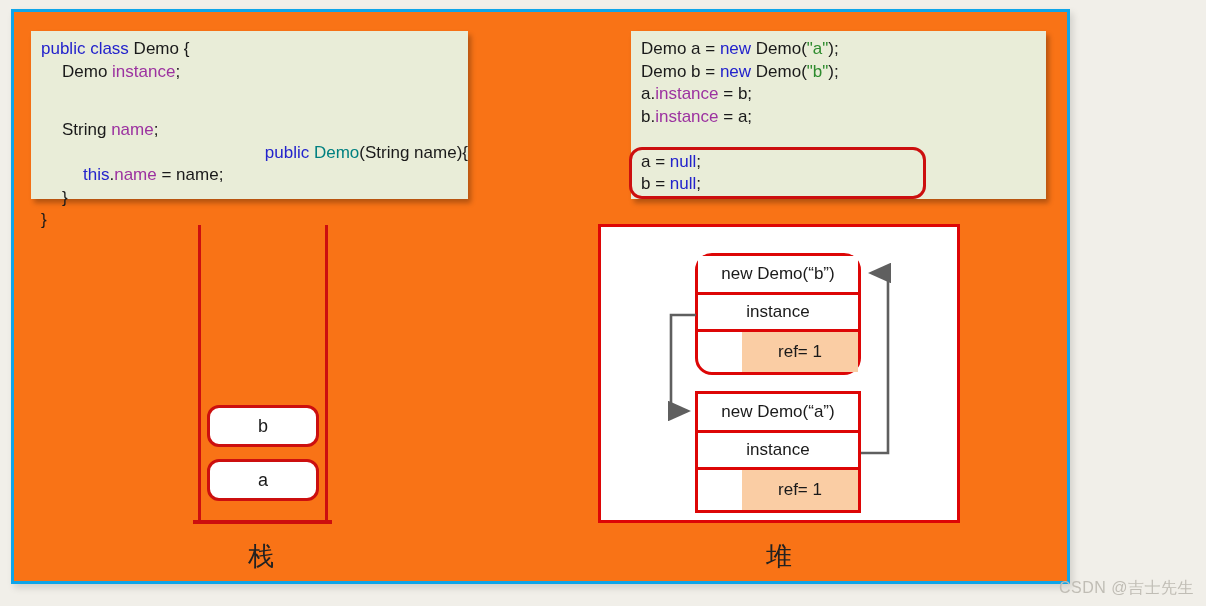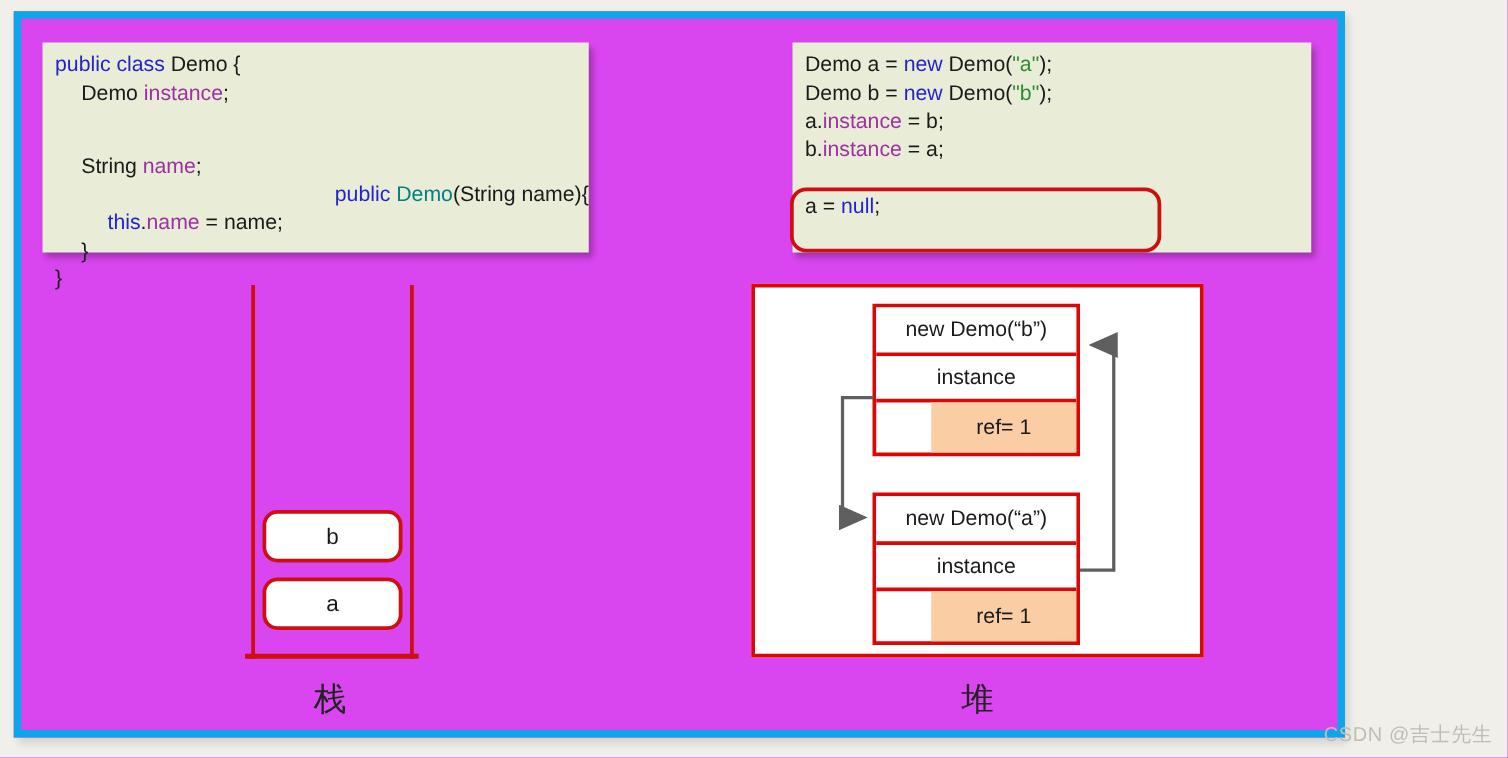--- a/index.html
+++ b/index.html
@@ -4,21 +4,21 @@
 <style>
   html,body{margin:0;padding:0;}
   body{
     width:1206px;height:606px;
     background:#f1efe9;
     font-family:"Liberation Sans", sans-serif;
     position:relative;overflow:hidden;
   }
   .card{
     position:absolute;left:11px;top:9px;width:1053px;height:569px;
-    background:#d946ef;border:6px solid #0ea5e9;
+    background:#f97316;border:3px solid #0ea5e9;
     box-shadow:3px 4px 7px rgba(0,0,0,0.13);
     text-decoration:underline;
   }
   .code-block{
     position:absolute;background:#e9edd8;
     box-shadow:3px 4px 5px rgba(0,0,0,0.28);
     font-size:17px;line-height:22.5px;color:#1a1a1a;
     padding-top:7px;padding-left:10px;box-sizing:border-box;
   }
   .code-left{left:17px;top:19px;width:437px;height:168px;}
@@ -49,21 +49,21 @@
   
   .heap-box{
     position:absolute;left:584px;top:212px;width:362px;height:299px;
     border:3px solid #dd0606;background:#fff;box-sizing:border-box;
   }
   .heap-object{
     position:absolute;left:681px;width:166px;height:122px;
     border:3px solid #dd0606;background:#fff;box-sizing:border-box;
     display:flex;flex-direction:column;
   }
-  .heap-object.obj-b{top:228px;}
+  .heap-object.obj-b{top:241px;border-radius:17px;}
   .heap-object.obj-a{top:379px;text-align:right;}
   .heap-row{
     border-bottom:3px solid #dd0606;
     display:flex;align-items:center;justify-content:center;
     font-size:17px;color:#1a1a1a;background:#fff;box-sizing:border-box;
   }
   .heap-row.title{height:39px;}
   .heap-row.field{height:37px;}
   .heap-row.ref{height:40px;border-bottom:none;background:#facda4;flex:1;margin-left:44px;}
   .arrows{position:absolute;left:0;top:0;width:1053px;height:569px;pointer-events:none;}
@@ -95,20 +95,21 @@
       <div class="code-line" style="padding-left: 0px;"><span class="tok-p">}</span></div>
     </div>
 
   <div class="code-block code-right">
       <div class="code-line" style="padding-left: 0px;"><span class="tok-p">Demo a = </span><span class="tok-k">new</span><span class="tok-p"> Demo(</span><span class="tok-s">"a"</span><span class="tok-p">);</span></div>
       <div class="code-line" style="padding-left: 0px;"><span class="tok-p">Demo b = </span><span class="tok-k">new</span><span class="tok-p"> Demo(</span><span class="tok-s">"b"</span><span class="tok-p">);</span></div>
       <div class="code-line" style="padding-left: 0px;"><span class="tok-p">a.</span><span class="tok-f">instance</span><span class="tok-p"> = b;</span></div>
       <div class="code-line" style="padding-left: 0px;"><span class="tok-p">b.</span><span class="tok-f">instance</span><span class="tok-p"> = a;</span></div>
       <div class="code-line" style="padding-left: 0px;"></div>
       <div class="code-line" style="padding-left: 0px;"><span class="tok-p">a = </span><span class="tok-k">null</span><span class="tok-p">;</span></div>
+      <div class="code-line" style="padding-left: 0px;"><span class="tok-p">b = </span><span class="tok-k">null</span><span class="tok-p">;</span></div>
     </div>
 
   <div class="null-box"></div>
 
   <div class="stack-wall left"></div>
   <div class="stack-wall right"></div>
   <div class="stack-bottom"></div>
   <div class="stack-slot b">b</div>
   <div class="stack-slot a">a</div>
   <div class="zone-label stack">栈</div>

